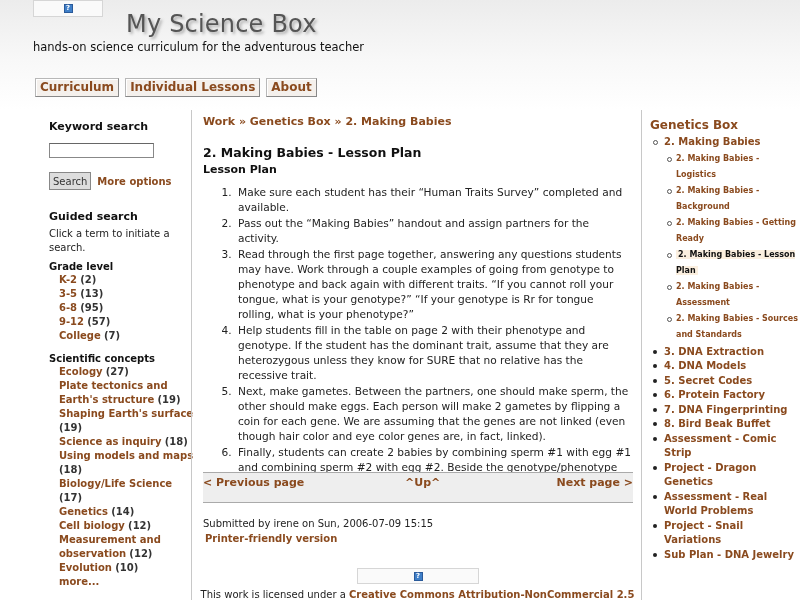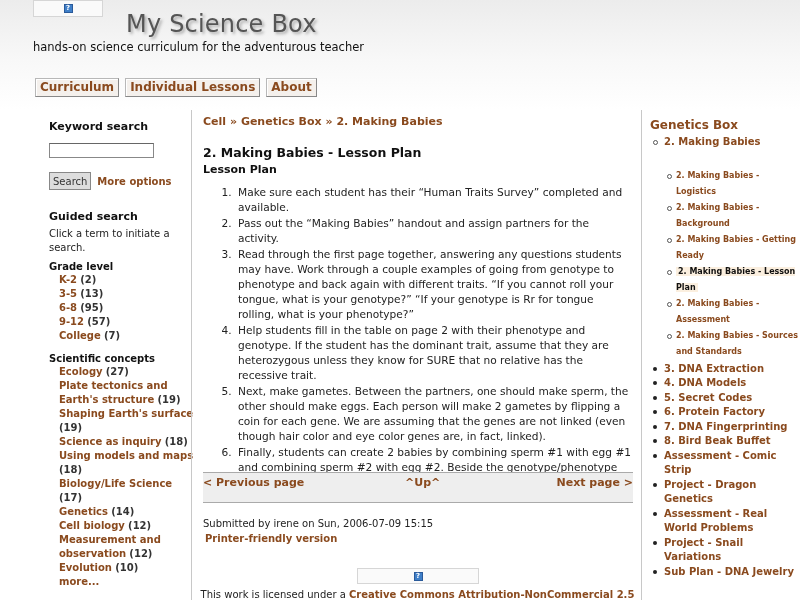--- a/index.html
+++ b/index.html
@@ -128,21 +128,21 @@
       font-size: 10px; font-weight: bold; line-height: 14.5px;
     }
     .book-tree > li::before {
       content: ""; position: absolute; left: 3px; top: 5px;
       width: 4px; height: 4px; border-radius: 50%;
       background: #222;
     }
     .book-tree > li.expanded::before {
       background: transparent; border: 1px solid #555; width: 3px; height: 3px;
     }
-    .sub-tree { list-style: none; margin-top: 18px; margin-bottom: 2px; }
+    .sub-tree { list-style: none; margin-top: 1px; margin-bottom: 2px; }
     .sub-tree li {
       position: relative; padding-left: 12px;
       font-size: 8px; font-weight: bold; line-height: 16px;
     }
     .sub-tree li::before {
       content: ""; position: absolute; left: 3px; top: 6px;
       width: 3px; height: 3px; border-radius: 50%;
       border: 1px solid #555;
     }
     .sub-tree li a { color: #8a4a1e; }
@@ -196,21 +196,21 @@
     <li><a>Genetics</a> <span class="count">(14)</span></li>
     <li><a>Cell biology</a> <span class="count">(12)</span></li>
     <li><a>Measurement and observation</a> <span class="count">(12)</span></li>
     <li><a>Evolution</a> <span class="count">(10)</span></li>
     <li><a>more...</a></li>
   </ul>
 </aside>
 
 <main id="main">
   <div id="breadcrumb">
-    <a>Cell</a>
+    <a>Work</a>
     <span class="sep">»</span>
     <a>Genetics Box</a>
     <span class="sep">»</span>
     <a>2. Making Babies</a>
   </div>
   <h1 id="page-title">2. Making Babies - Lesson Plan</h1>
   <h2 id="page-subtitle">Lesson Plan</h2>
   <ol id="lesson-steps">
     <li>Make sure each student has their “Human Traits Survey” completed and available.</li>
     <li>Pass out the “Making Babies” handout and assign partners for the activity.</li>

